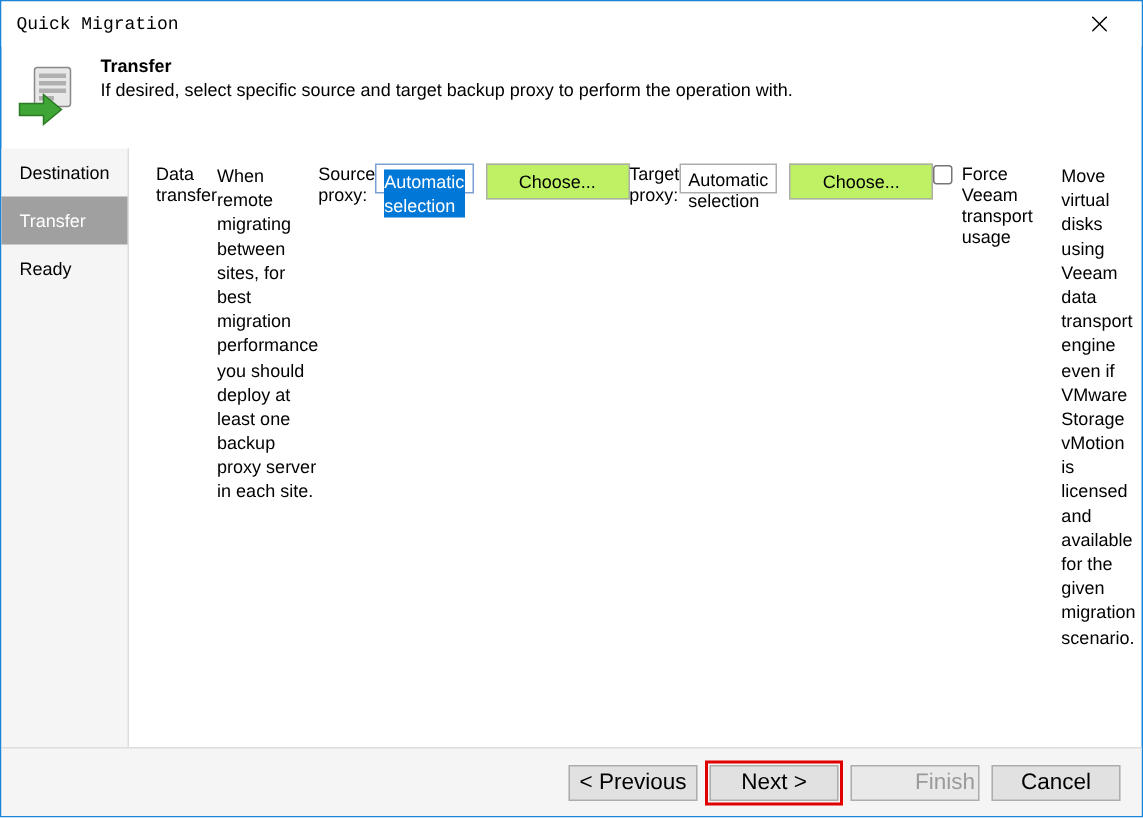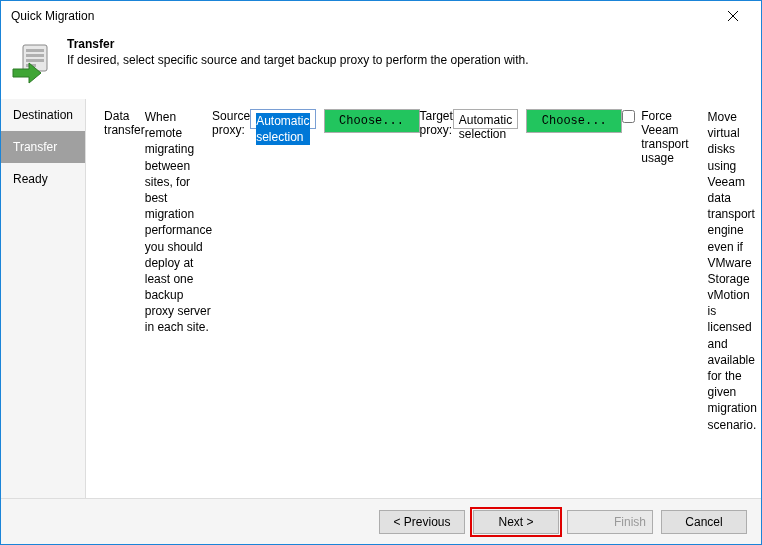--- a/index.html
+++ b/index.html
@@ -18,21 +18,21 @@
   flex-direction: column;
 }
 .titlebar {
   height: 30px;
   display: flex;
   align-items: center;
   justify-content: space-between;
   padding: 0 8px 0 10px;
   background: #fff;
 }
-.titlebar-title { font-size: 12px; }
+.titlebar-title { font-size: 12px; font-family: Liberation Mono, monospace; }
 .close-btn {
   width: 40px;
   height: 24px;
   display: flex;
   align-items: center;
   justify-content: center;
   cursor: default;
   font-size: 14px;
 }
 .header {
@@ -100,23 +100,23 @@
 .highlight-text {
   background: #0078d7;
   color: #fff;
   display: inline-block;
   line-height: 16px;
 }
 .choose-btn {
   width: 96px;
   height: 24px;
   border: 1px solid #adadad;
-  background: #22c55e;
-  font-size: 12px;
-  font-family: Liberation Mono, monospace;
+  background: #bef264;
+  font-size: 12px;
+  font-family: Liberation Sans, sans-serif;
   cursor: default;
 }
 .spacer { flex: 1; }
 .checkbox-row {
   display: flex;
   align-items: flex-start;
   gap: 6px;
   margin-bottom: 4px;
 }
 .checkbox-row input[type="checkbox"] {
@@ -138,21 +138,21 @@
   justify-content: flex-end;
   padding: 0 14px;
   gap: 8px;
   background: #f5f5f5;
 }
 .footer-btn {
   width: 86px;
   height: 24px;
   border: 1px solid #adadad;
   background: #e1e1e1;
-  font-size: 12px;
+  font-size: 15px;
   font-family: inherit;
   cursor: default;
 }
 .footer-btn.disabled {
   color: #9a9a9a;
   background: #e9e9e9;
   padding-left: 40px;
 }
 .footer-btn.highlight {
   outline: 2px solid #e00000;

